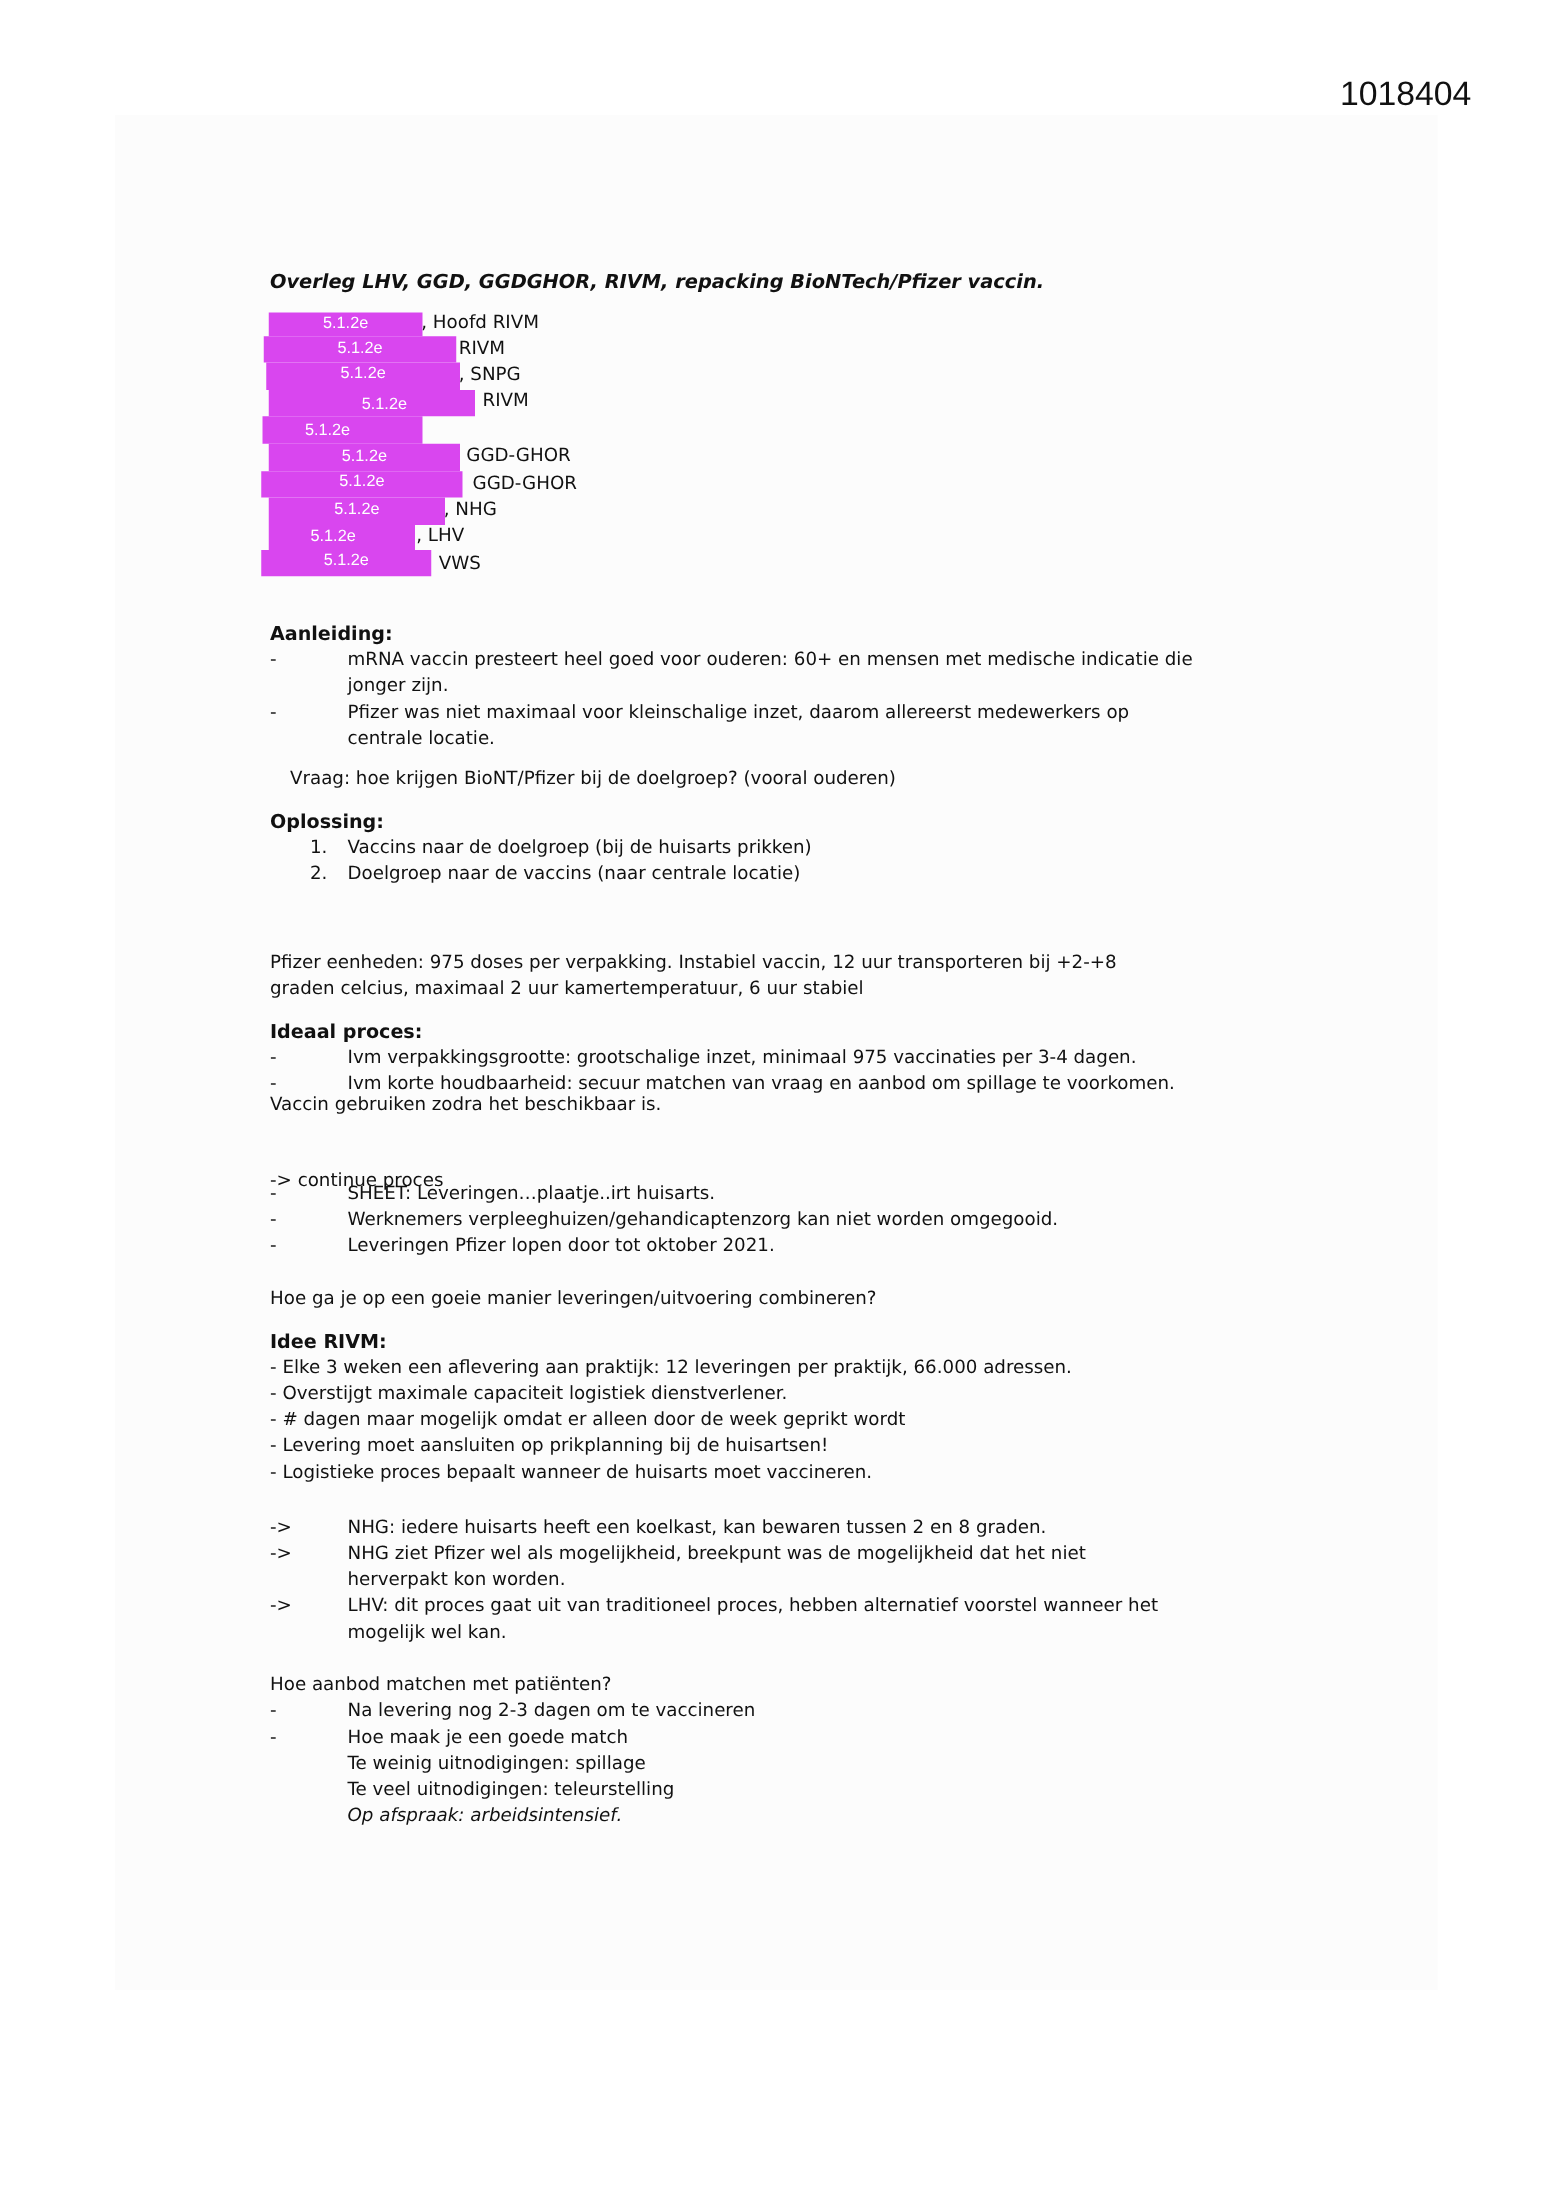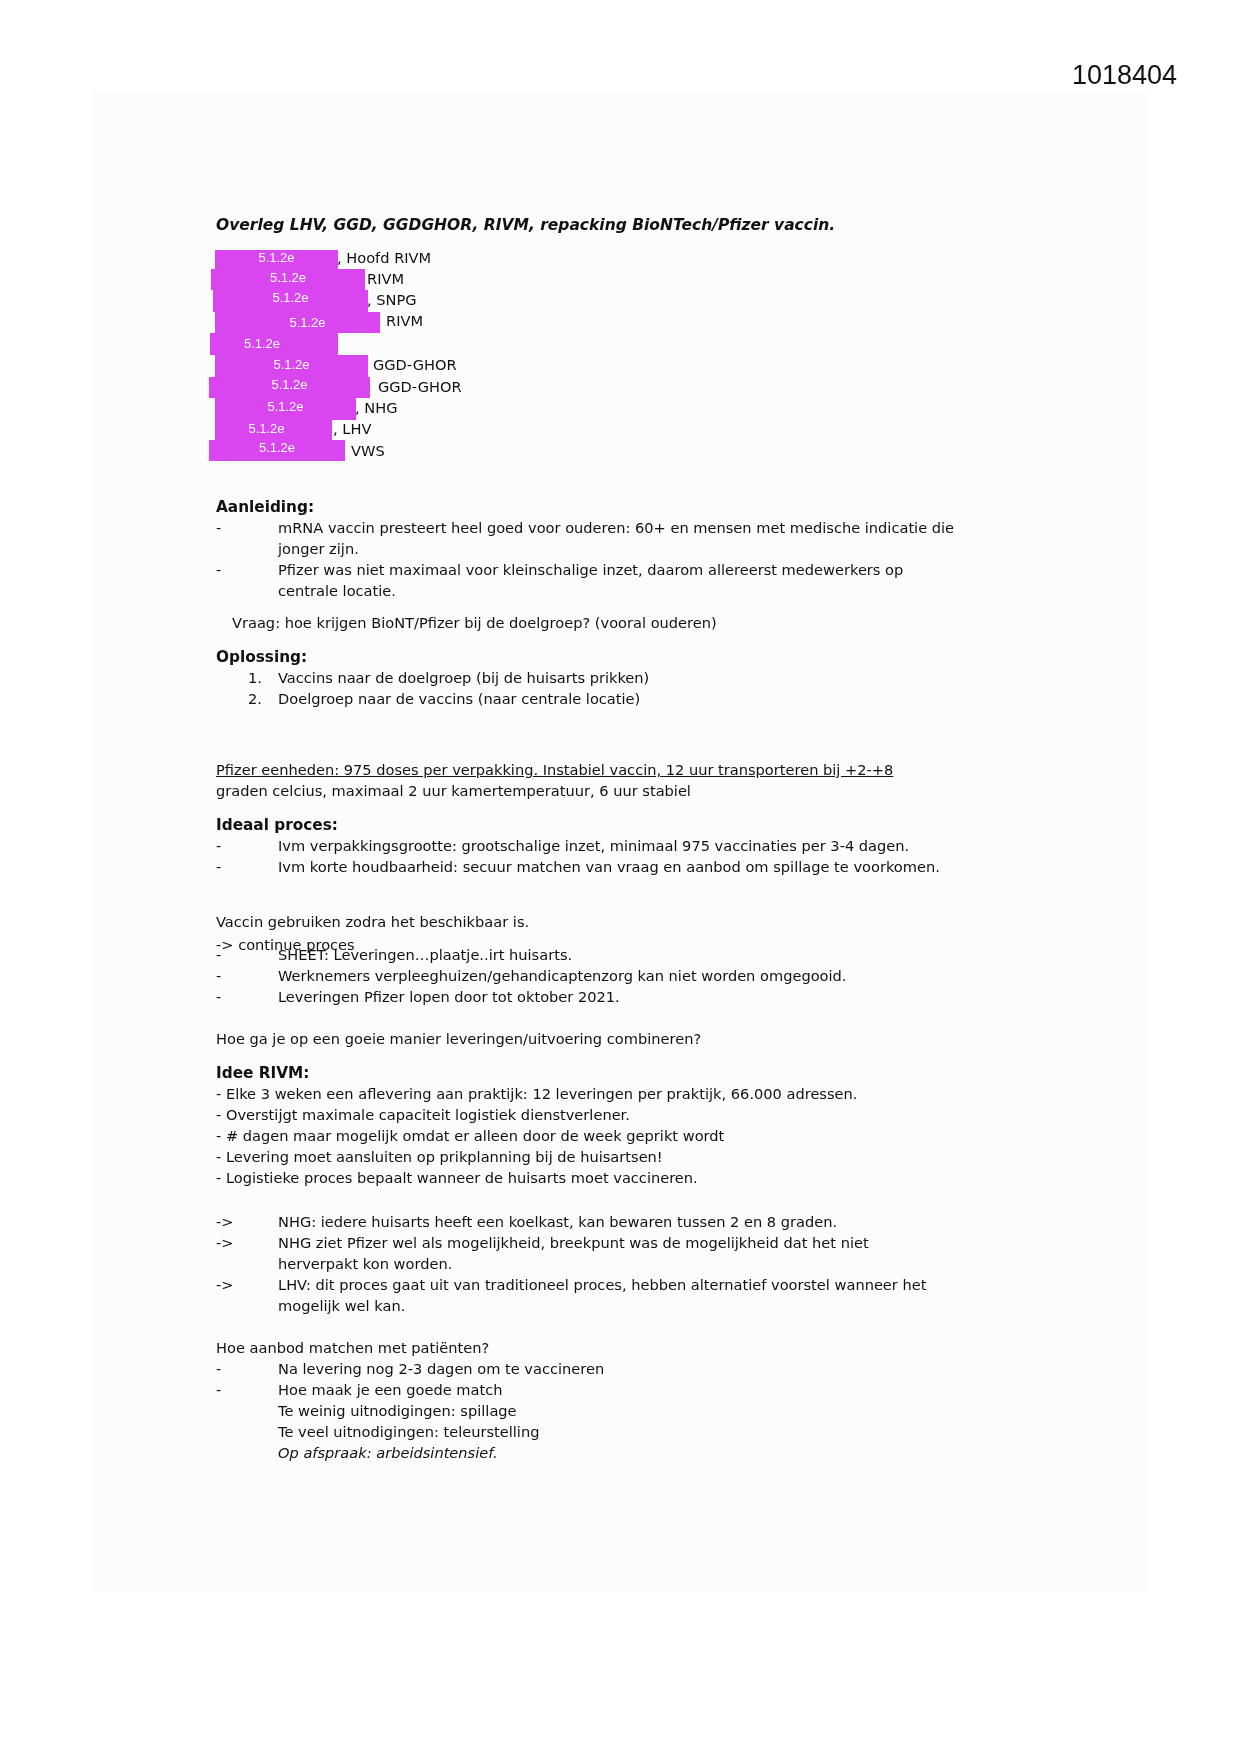--- a/index.html
+++ b/index.html
@@ -96,31 +96,31 @@
 
 <div>
   <div class="line heading" style="top:648px;">Oplossing:</div>
   <span class="line num" style="top:669px;">1.</span>
   <span class="line ind" style="top:669px;">Vaccins naar de doelgroep (bij de huisarts prikken)</span>
   <span class="line num" style="top:690px;">2.</span>
   <span class="line ind" style="top:690px;">Doelgroep naar de vaccins (naar centrale locatie)</span>
 </div>
 
 <div>
-  <div class="line" style="top:761px;text-decoration:underline;">Pfizer eenheden: 975 doses per verpakking. Instabiel vaccin, 12 uur transporteren bij +2-+8</div>
+  <div class="line" style="top:761px;">Pfizer eenheden: 975 doses per verpakking. Instabiel vaccin, 12 uur transporteren bij +2-+8</div>
   <div class="line" style="top:782px;">graden celcius, maximaal 2 uur kamertemperatuur, 6 uur stabiel</div>
 </div>
 
 <div>
   <div class="line heading" style="top:816px;">Ideaal proces:</div>
   <span class="line dash" style="top:837px;">-</span>
   <span class="line ind" style="top:837px;">Ivm verpakkingsgrootte: grootschalige inzet, minimaal 975 vaccinaties per 3-4 dagen.</span>
   <span class="line dash" style="top:858px;">-</span>
   <span class="line ind" style="top:858px;">Ivm korte houdbaarheid: secuur matchen van vraag en aanbod om spillage te voorkomen.</span>
-  <div class="line" style="top:913px;">Vaccin gebruiken zodra het beschikbaar is.</div>
+  <div class="line" style="top:875px;">Vaccin gebruiken zodra het beschikbaar is.</div>
   <div class="line" style="top:900px;margin-top:36px;">-&gt; continue proces</div>
 </div>
 
 <div>
   <span class="line dash" style="top:946px;">-</span>
   <span class="line ind" style="top:946px;">SHEET: Leveringen…plaatje..irt huisarts.</span>
   <span class="line dash" style="top:967px;">-</span>
   <span class="line ind" style="top:967px;">Werknemers verpleeghuizen/gehandicaptenzorg kan niet worden omgegooid.</span>
   <span class="line dash" style="top:988px;">-</span>
   <span class="line ind" style="top:988px;">Leveringen Pfizer lopen door tot oktober 2021.</span>

